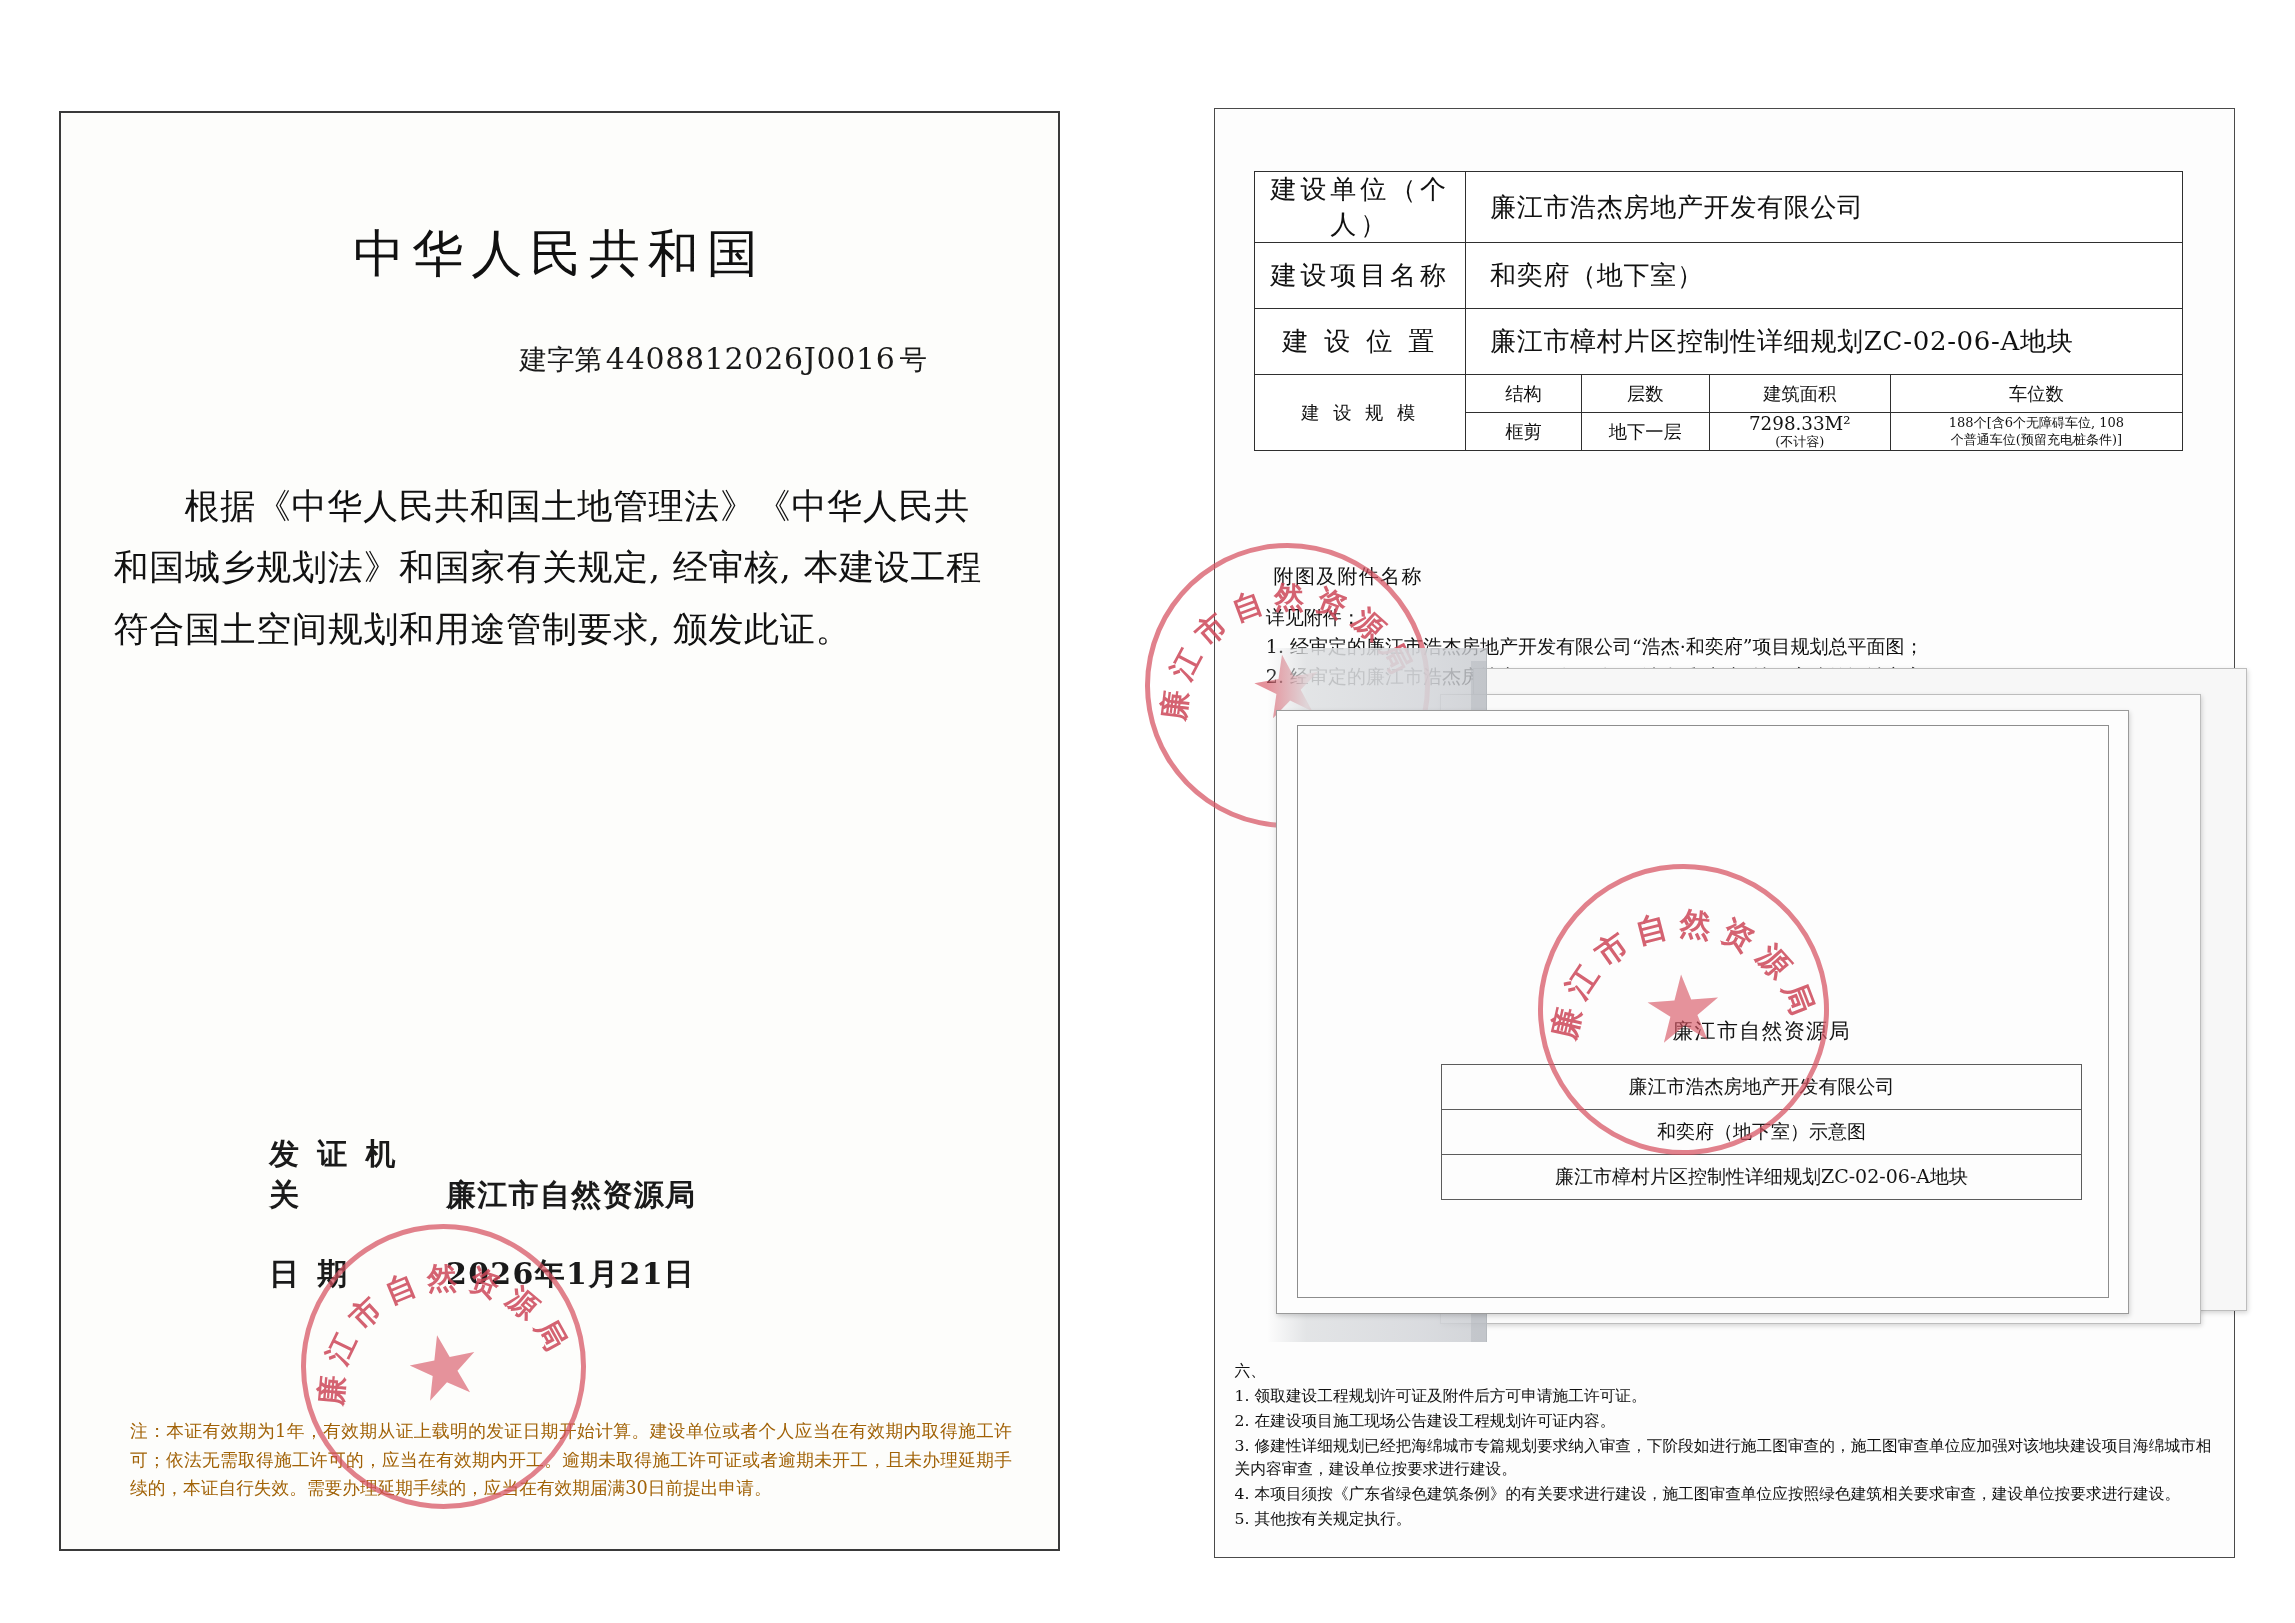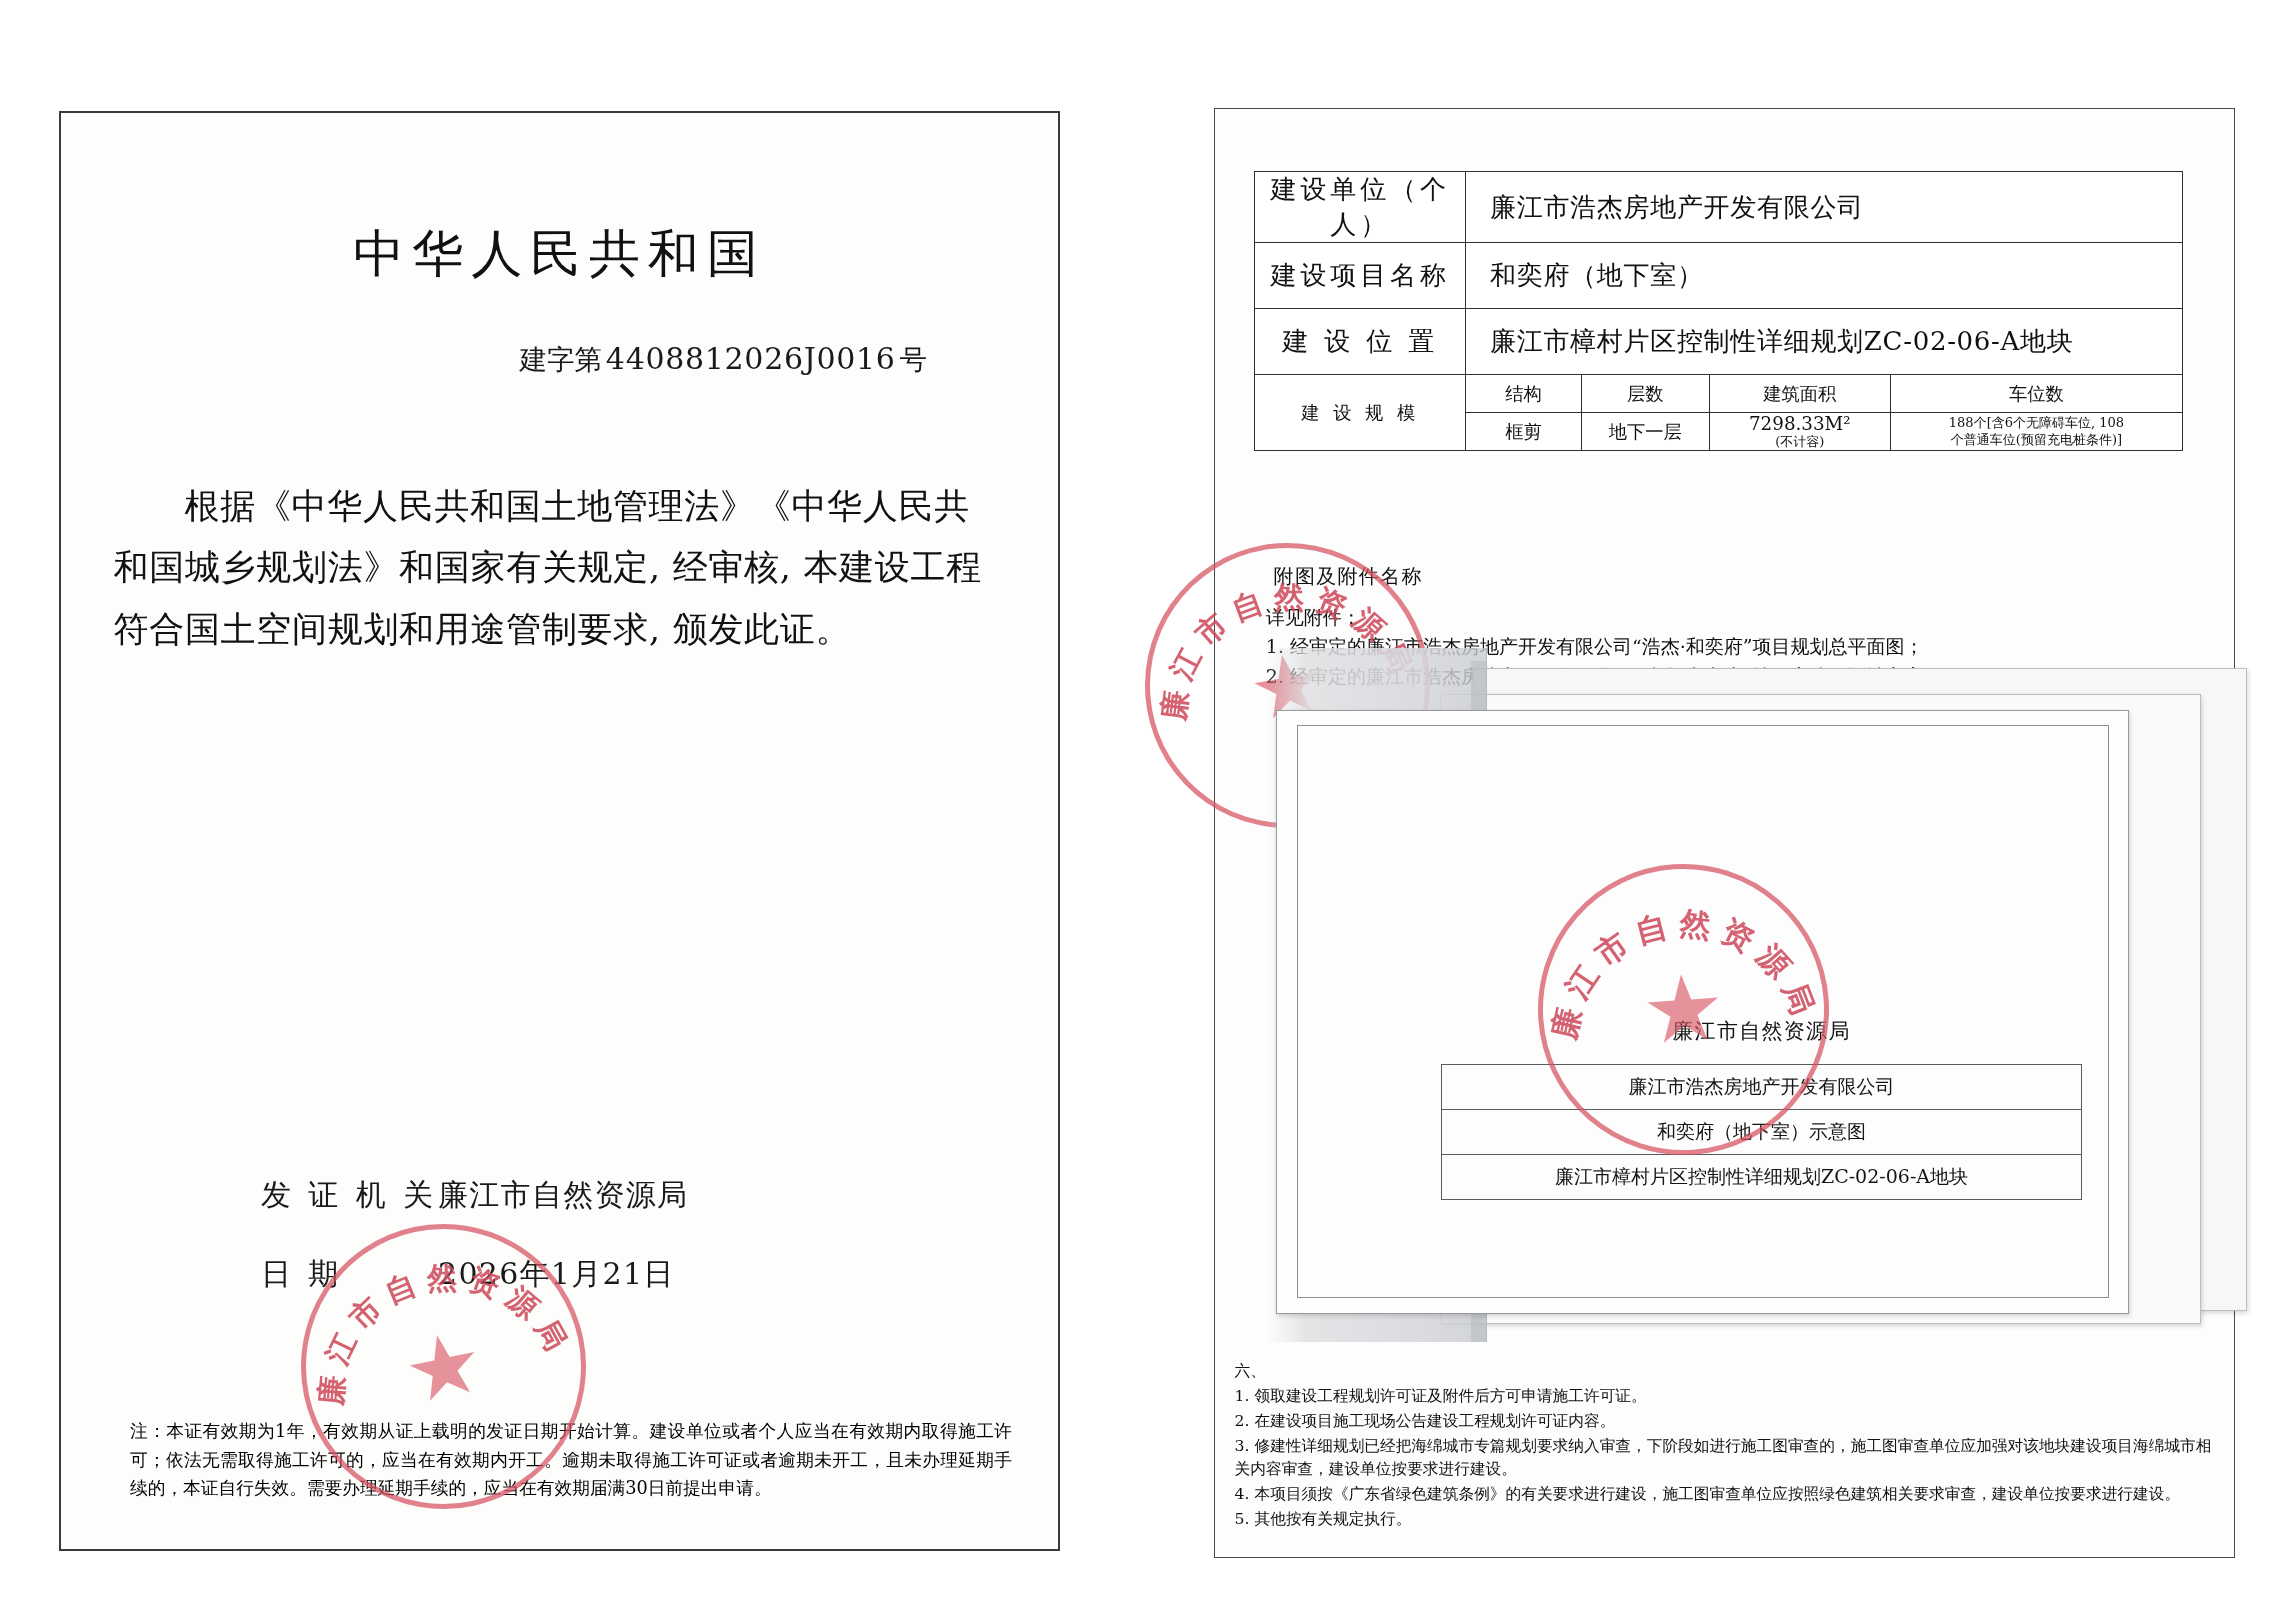--- a/index.html
+++ b/index.html
@@ -70,25 +70,26 @@
     font-size: 35px;
     line-height: 1.75;
     font-family: "DejaVu Serif", "Liberation Serif", serif;
     text-indent: 71px;
     letter-spacing: 0.7px;
     padding: 0 6.5px;
     color: #111;
   }
   .issuer-block {
     position: absolute;
-    left: 200px;
+    left: 208px;
     bottom: 216px;
     width: 655px;
     font-size: 30px;
     font-family: "DejaVu Serif", "Liberation Serif", serif;
+    font-weight: bold;
   }
   .issuer-row {
     display: flex;
     align-items: flex-end;
     margin-bottom: 38px;
   }
   .issuer-label {
     width: 177px;
     letter-spacing: 3.9px;
     flex: 0 0 auto;
@@ -99,21 +100,21 @@
   }
   .cert-note {
     position: absolute;
     left: 69px;
     right: 46px;
     bottom: 46px;
     font-size: 17.7px;
     line-height: 1.62;
     font-family: "DejaVu Serif", "Liberation Serif", serif;
     text-align: justify;
-    color: #000000;
+    color: #a16207;
   }
 
   
   .seal {
     position: absolute;
     border-radius: 50%;
     border: 5.9px solid rgba(214, 80, 96, 0.72);
     color: rgba(208, 72, 90, 0.80);
     pointer-events: none;
   }

